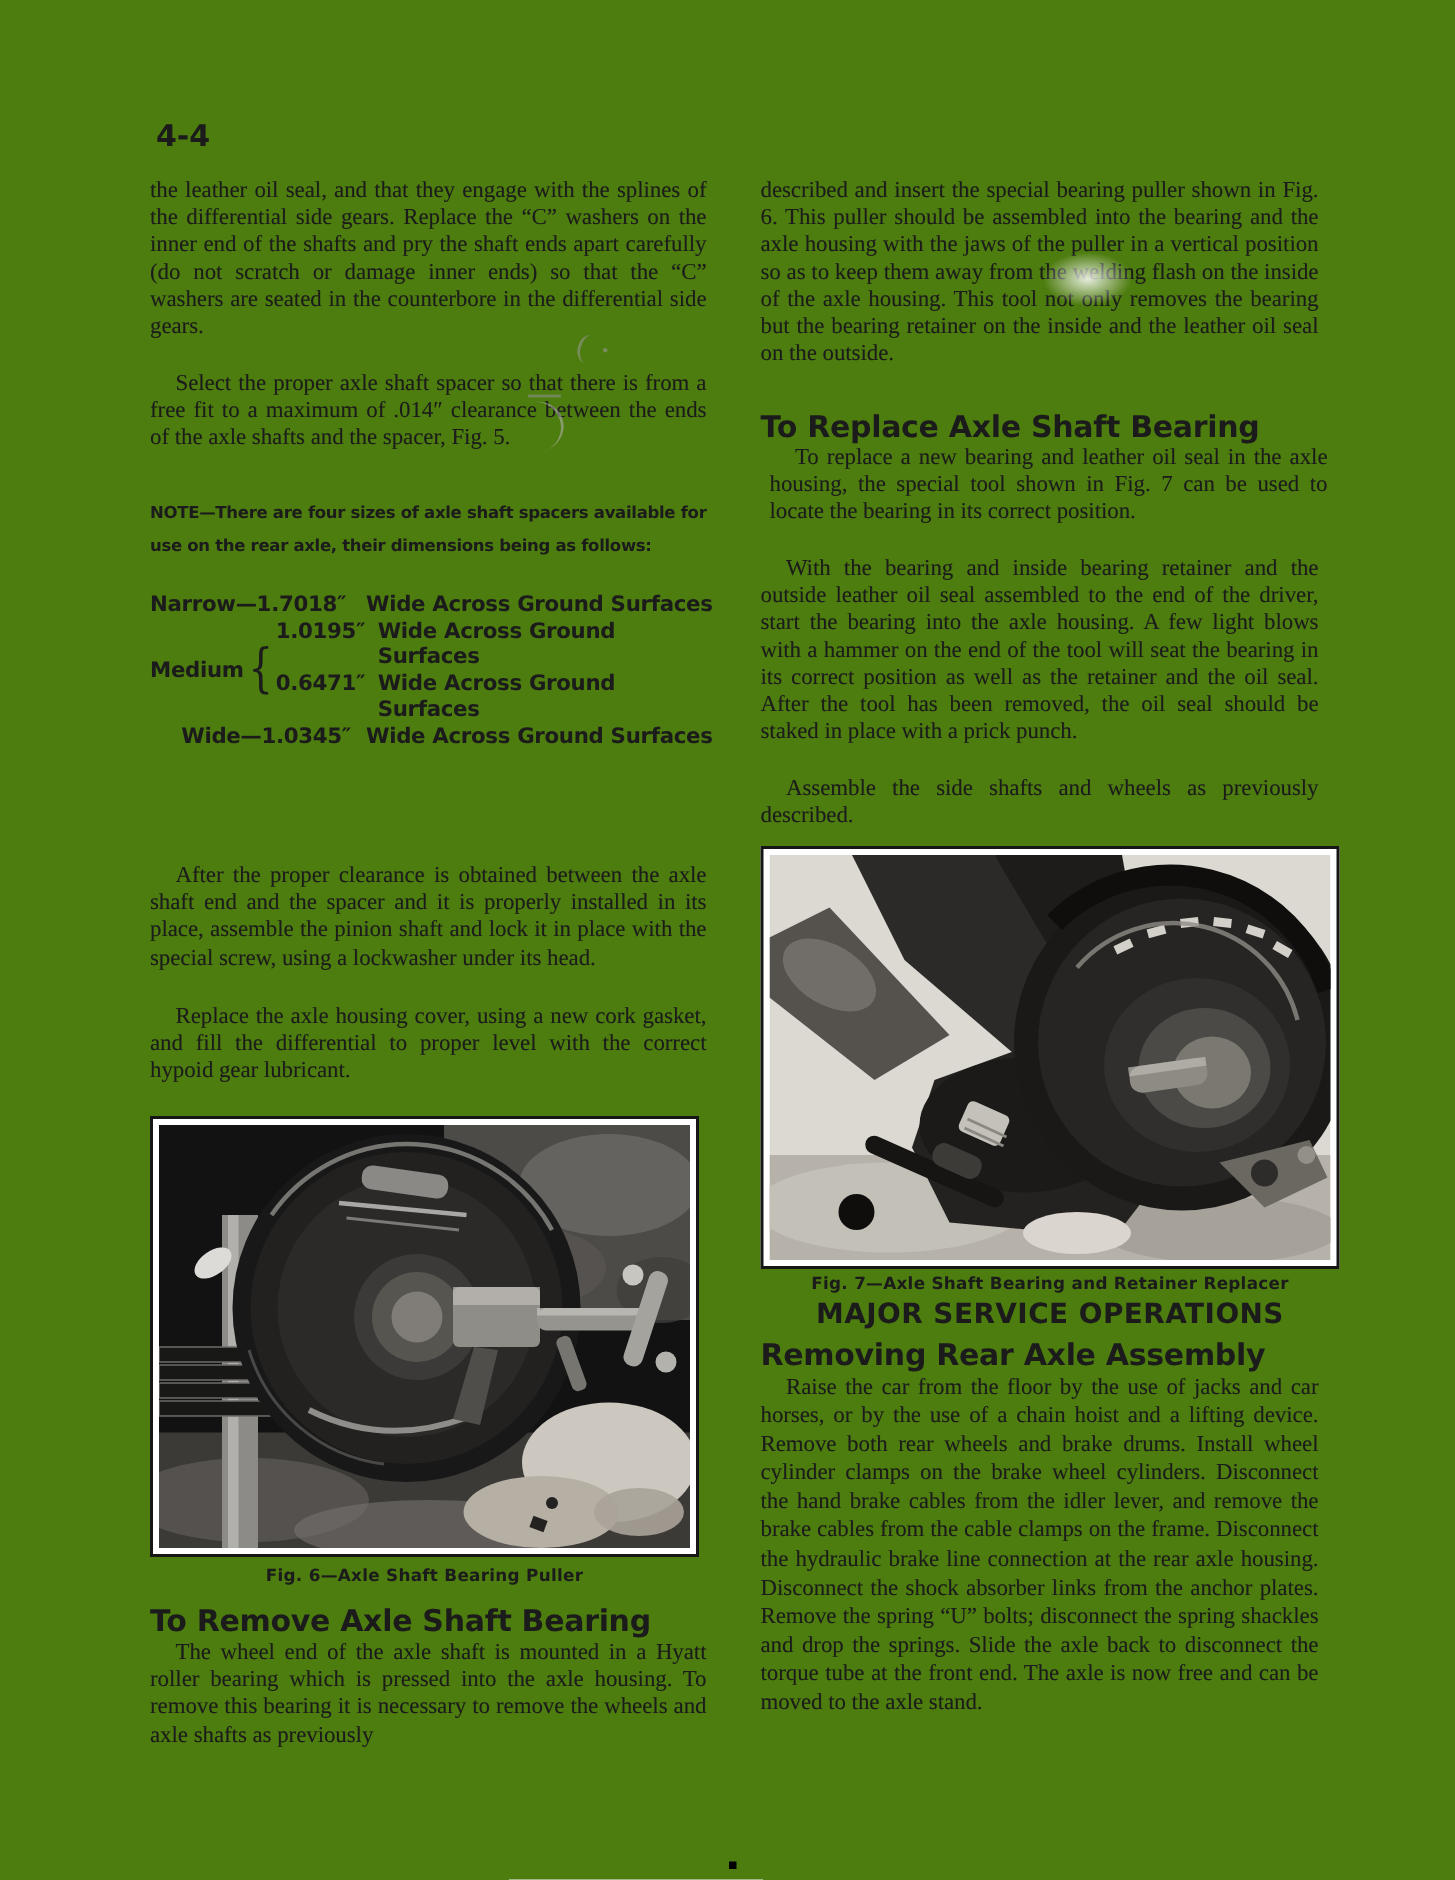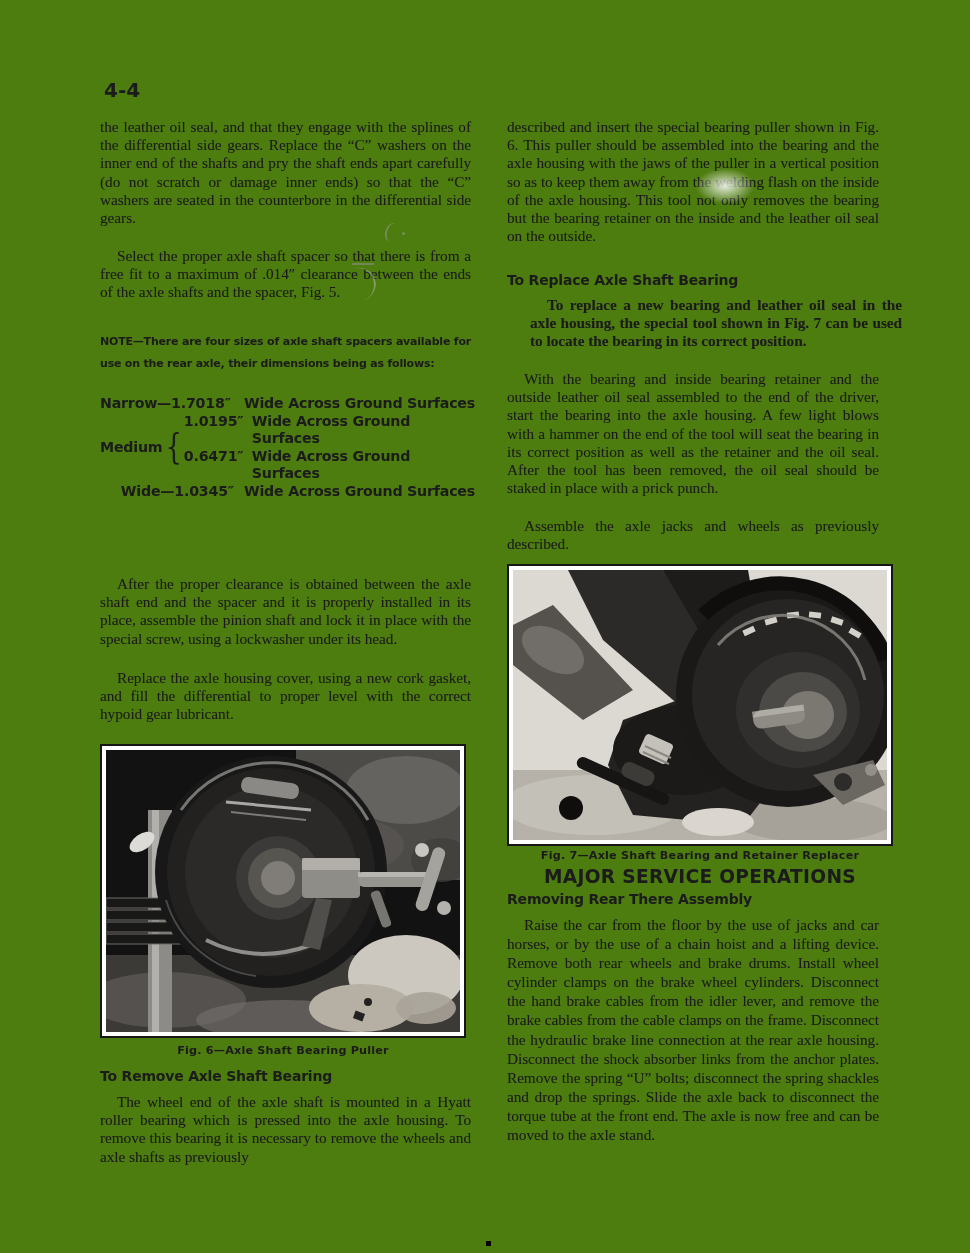--- a/index.html
+++ b/index.html
@@ -5,21 +5,21 @@
   html,body{margin:0;padding:0;background:#e9e9e9;}
   .page{position:relative;width:970px;height:1253px;background:#4d7c0f;overflow:hidden;
         font-family:"Liberation Serif",serif;color:#1b1b1b;}
   .abs{position:absolute;}
   .body-text{font-size:15.2px;line-height:18.2px;text-align:justify;
              text-shadow:0.2px 0.2px 0 rgba(20,20,20,0.25);}
   .indent{text-indent:17px;}
   .sans{font-family:"DejaVu Sans",sans-serif;font-weight:bold;letter-spacing:-0.2px;}
   .page-num{font-family:"DejaVu Sans",sans-serif;font-weight:bold;font-size:20px;}
   .note-text{font-size:11px;line-height:21.5px;text-align:justify;}
-  .sec-head{font-size:14px;}
+  .sec-head{font-size:20px;}
   .major-head{font-size:18.6px;text-align:center;letter-spacing:0.3px;}
   .caption{font-size:11.2px;text-align:center;letter-spacing:0.2px;}
   .size-table{font-size:14.2px;line-height:17.5px;}
   .size-row{display:flex;}
   .size-label{width:144px;flex:none;}
   .size-label.right{text-align:right;padding-right:10px;box-sizing:border-box;}
   .medium-block{display:flex;align-items:center;}
   .medium-word{flex:none;}
   .brace{flex:none;font-family:"DejaVu Serif",serif;font-weight:normal;font-size:26px;
          transform:scaleY(1.35);margin:0 2px 0 3px;}
@@ -134,25 +134,25 @@
   <div class="abs sans caption" style="left:100px;top:1044px;width:366px;">Fig. 6—Axle Shaft Bearing Puller</div>
 
   <div class="abs sans sec-head" style="left:100px;top:1068px;width:371px;">To Remove Axle Shaft Bearing</div>
 
   <div class="abs body-text indent" style="left:100px;top:1093px;width:371px;">The wheel end of the axle shaft is mounted in a Hyatt roller bearing which is pressed into the axle housing.  To remove this bearing it is necessary to remove the wheels and axle shafts as previously</div>
 
   <div class="abs body-text" style="left:507px;top:118px;width:372px;">described and insert the special bearing puller shown in Fig. 6.  This puller should be assembled into the bearing and the axle housing with the jaws of the puller in a vertical position so as to keep them away from the welding flash on the inside of the axle housing.  This tool not only removes the bearing but the bearing retainer on the inside and the leather oil seal on the outside.</div>
 
   <div class="abs sans sec-head" style="left:507px;top:272px;width:372px;">To Replace Axle Shaft Bearing</div>
 
-  <div class="abs body-text indent" style="left:530px;top:296px;width:372px;font-weight:bold;">To replace a new bearing and leather oil seal in the axle housing, the special tool shown in Fig. 7 can be used to locate the bearing in its correct position.</div>
+  <div class="abs body-text indent" style="left:513px;top:296px;width:372px;">To replace a new bearing and leather oil seal in the axle housing, the special tool shown in Fig. 7 can be used to locate the bearing in its correct position.</div>
 
   <div class="abs body-text indent" style="left:507px;top:370px;width:372px;">With the bearing and inside bearing retainer and the outside leather oil seal assembled to the end of the driver, start the bearing into the axle housing. A few light blows with a hammer on the end of the tool will seat the bearing in its correct position as well as the retainer and the oil seal.  After the tool has been removed, the oil seal should be staked in place with a prick punch.</div>
 
-  <div class="abs body-text indent" style="left:507px;top:517px;width:372px;">Assemble the axle jacks and wheels as previously described.</div>
+  <div class="abs body-text indent" style="left:507px;top:517px;width:372px;">Assemble the side shafts and wheels as previously described.</div>
 
   <div class="abs photo-frame" style="left:507px;top:564px;width:386px;height:282px;">
     <svg width="374" height="270" viewBox="0 0 374 270">
       <rect width="374" height="270" fill="#dcd9d2"></rect>
       <rect x="0" y="200" width="374" height="70" fill="#b6b2aa"></rect>
       <ellipse cx="80" cy="235" rx="90" ry="30" fill="#c7c3bb" opacity="0.8"></ellipse>
       <ellipse cx="300" cy="250" rx="80" ry="22" fill="#a29e96" opacity="0.8"></ellipse>
 
       <polygon points="55,0 150,0 235,95 195,160 90,70" fill="#2c2a28"></polygon>
       <polygon points="150,0 235,0 250,85 215,110" fill="#1d1c1a"></polygon>
@@ -194,21 +194,21 @@
       <line x1="130" y1="182" x2="156" y2="194" stroke="#8b8882" stroke-width="2"></line>
 
       <ellipse cx="205" cy="252" rx="36" ry="14" fill="#dad6cf"></ellipse>
     </svg>
   </div>
 
   <div class="abs sans caption" style="left:507px;top:849px;width:386px;">Fig. 7—Axle Shaft Bearing and Retainer Replacer</div>
 
   <div class="abs sans major-head" style="left:507px;top:866px;width:386px;">MAJOR SERVICE OPERATIONS</div>
 
-  <div class="abs sans sec-head" style="left:507px;top:891px;width:386px;">Removing Rear There Assembly</div>
+  <div class="abs sans sec-head" style="left:507px;top:891px;width:386px;">Removing Rear Axle Assembly</div>
 
   <div class="abs body-text indent" style="left:507px;top:915px;width:372px;line-height:19.1px;">Raise the car from the floor by the use of jacks and car horses, or by the use of a chain hoist and a lifting device.  Remove both rear wheels and brake drums.  Install wheel cylinder clamps on the brake wheel cylinders.  Disconnect the hand brake cables from the idler lever, and remove the brake cables from the cable clamps on the frame.  Disconnect the hydraulic brake line connection at the rear axle housing.  Disconnect the shock absorber links from the anchor plates.  Remove the spring “U” bolts; disconnect the spring shackles and drop the springs.  Slide the axle back to disconnect the torque tube at the front end.  The axle is now free and can be moved to the axle stand.</div>
 
   <div class="abs pencil" style="left:385px;top:223px;width:14px;height:20px;border-left:2px solid #9a9a9a;border-radius:50%;transform:rotate(14deg);"></div>
   <div class="abs pencil" style="left:402px;top:232px;width:3px;height:3px;background:#9a9a9a;border-radius:50%;"></div>
   <div class="abs pencil" style="left:352px;top:263px;width:22px;height:2px;background:#8f8f8f;"></div>
   <div class="abs pencil" style="left:338px;top:268px;width:36px;height:34px;border-right:2px solid #b5b5b5;border-radius:50%;transform:rotate(-18deg);"></div>
   <div class="abs" style="left:695px;top:168px;width:60px;height:36px;background:radial-gradient(ellipse at center, rgba(255,255,255,0.85), rgba(255,255,255,0) 70%);"></div>
 
   <div class="abs dot" style="left:486px;top:1241px;width:5px;height:5px;"></div>

